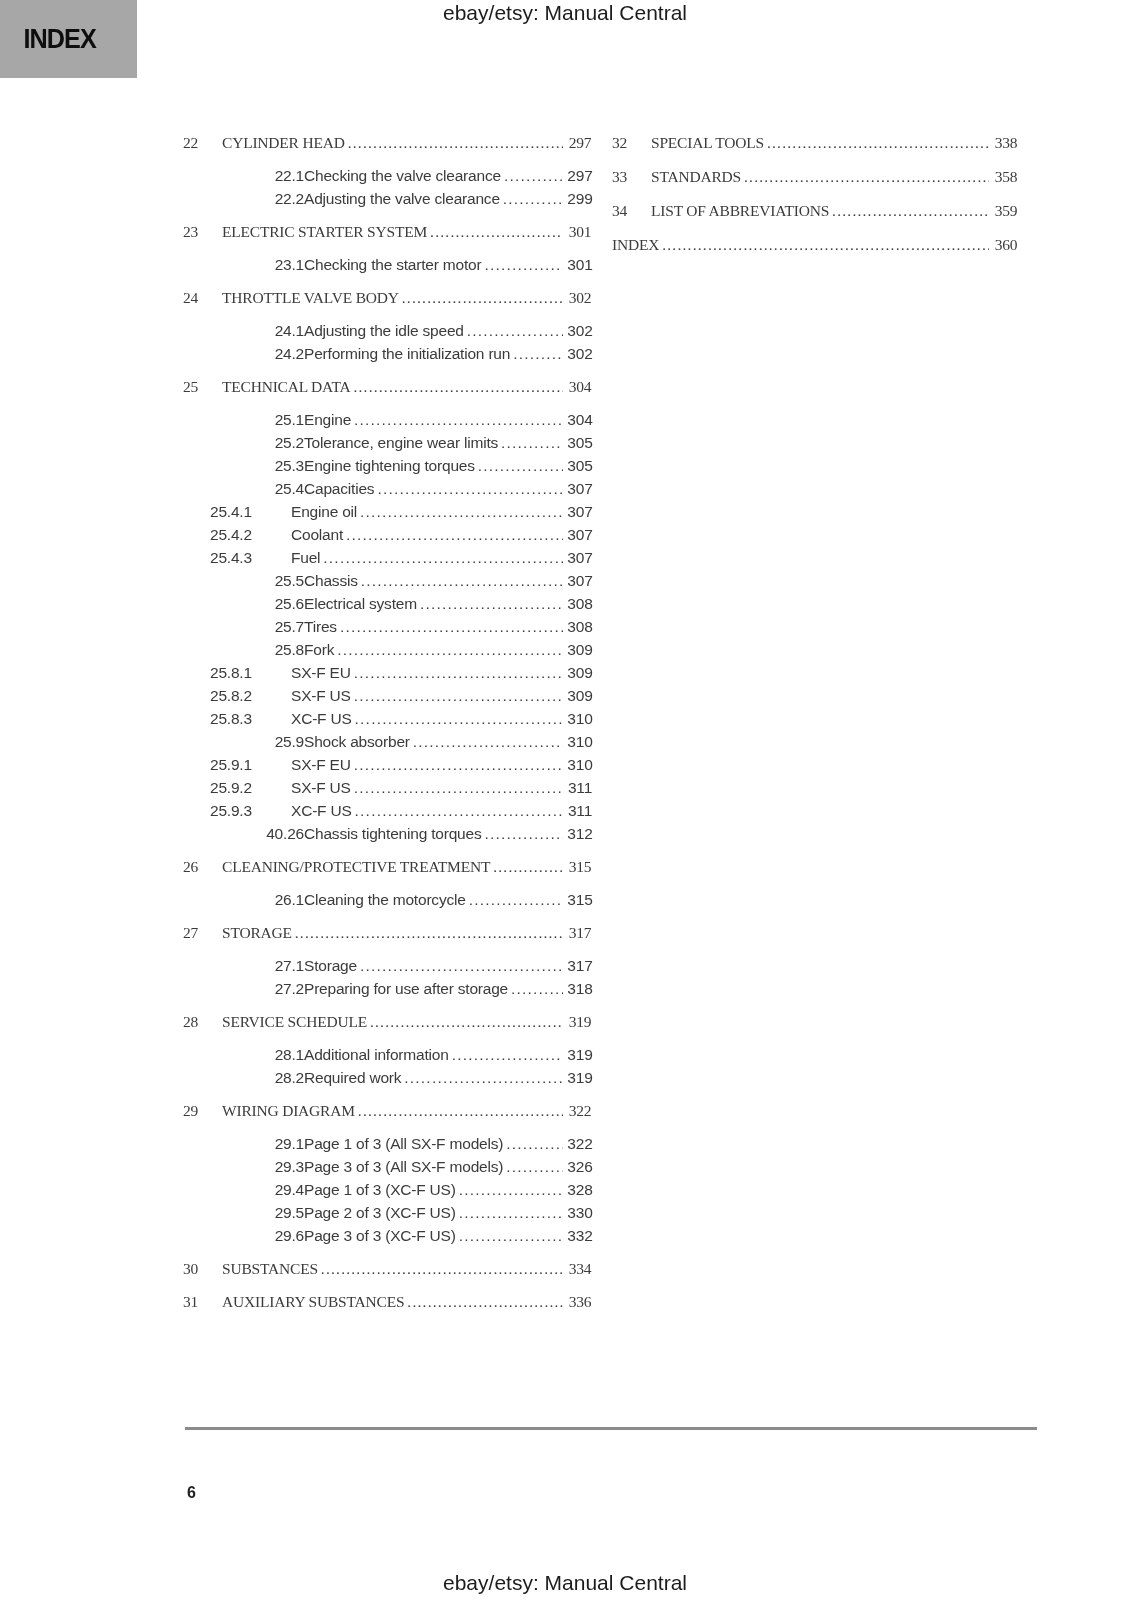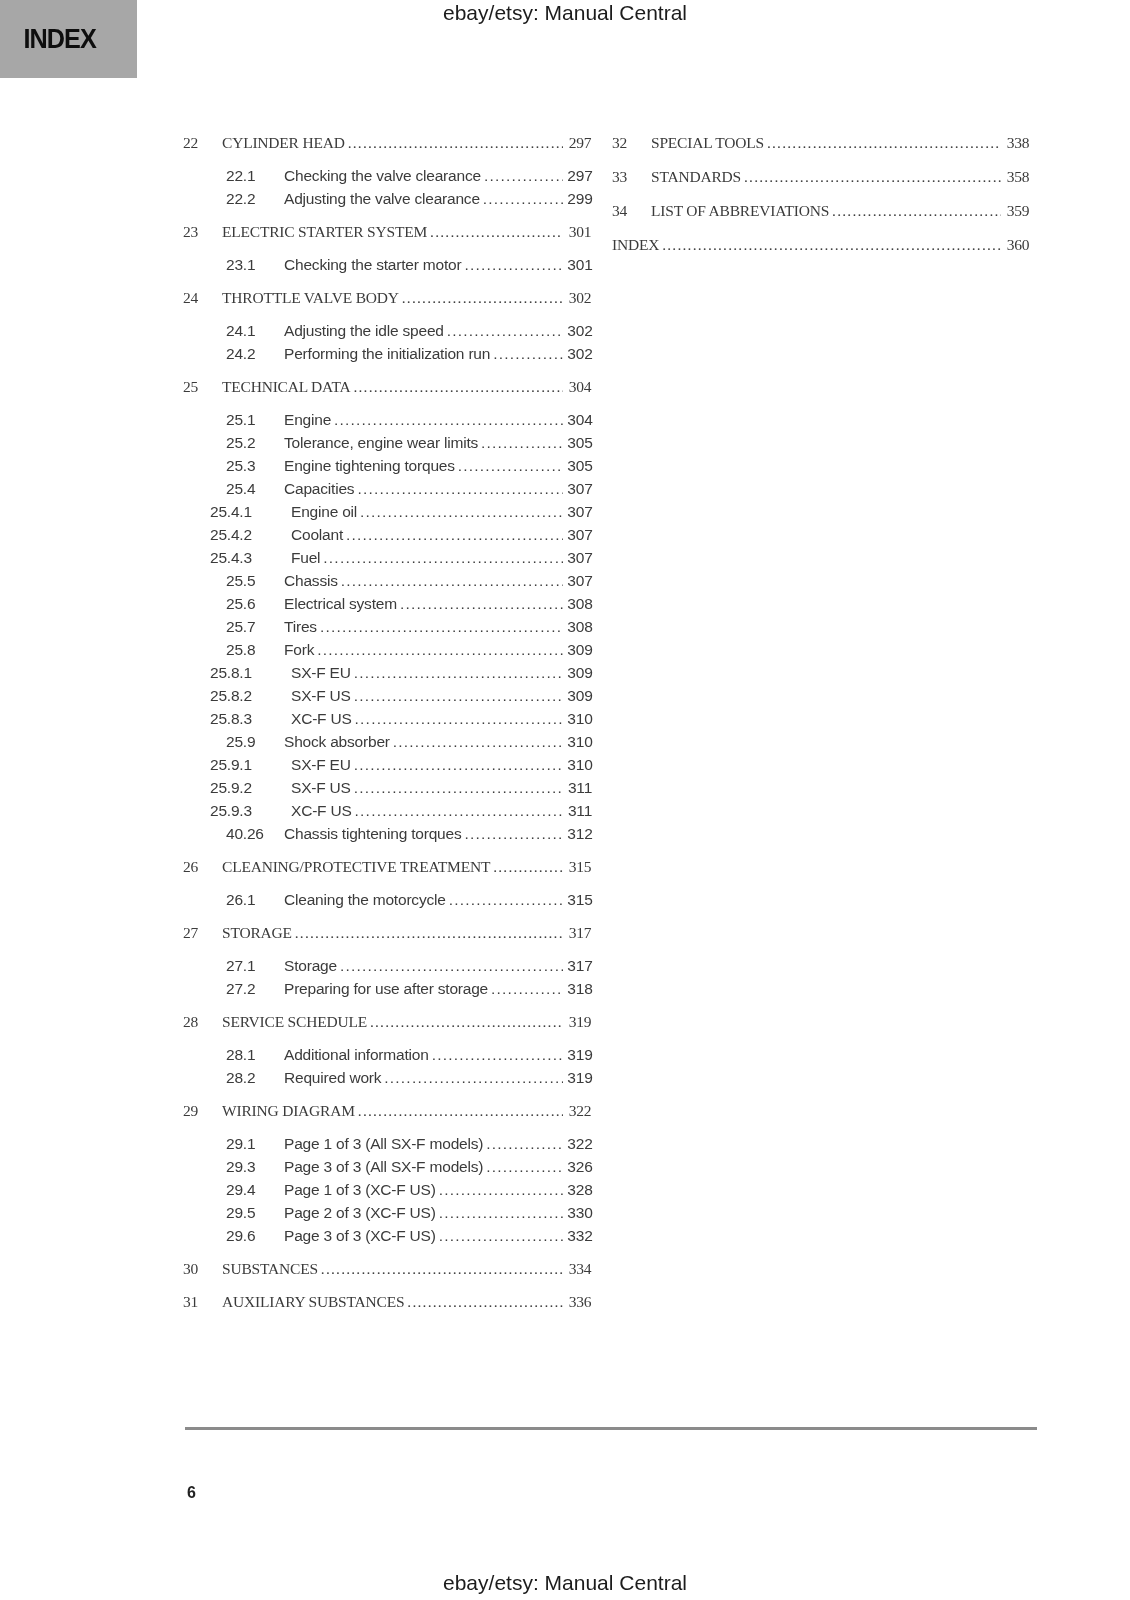--- a/index.html
+++ b/index.html
@@ -56,25 +56,25 @@
   .toc-row {
     display: flex;
     align-items: baseline;
     font-size: 15.5px;
     line-height: 23px;
     color: #3b3b3b;
     letter-spacing: -0.2px;
   }
   .lvl1 { margin: 10px 0; font-family: Liberation Serif, serif; }
   .toc-col .toc-row:first-child { margin-top: 0; }
-  .col-right .lvl1 { margin: 0 4px 11px 0; }
+  .col-right .lvl1 { margin: 0 16px 11px 0; }
 
   .num { flex: 0 0 auto; white-space: nowrap; }
   .lvl1 .num { width: 39px; }
-  .lvl2 .num { margin-left: 43px; width: 58px; }
+  .lvl2 .num { margin-left: 63px; width: 58px; text-align: right; }
   .lvl3 .num { margin-left: 27px; width: 81px; }
 
   .title { flex: 0 0 auto; white-space: nowrap; }
 
   .leader {
     flex: 1 1 auto;
     overflow: hidden;
     white-space: nowrap;
     margin: 0 4px 0 3px;
     color: #3d3d3d;

